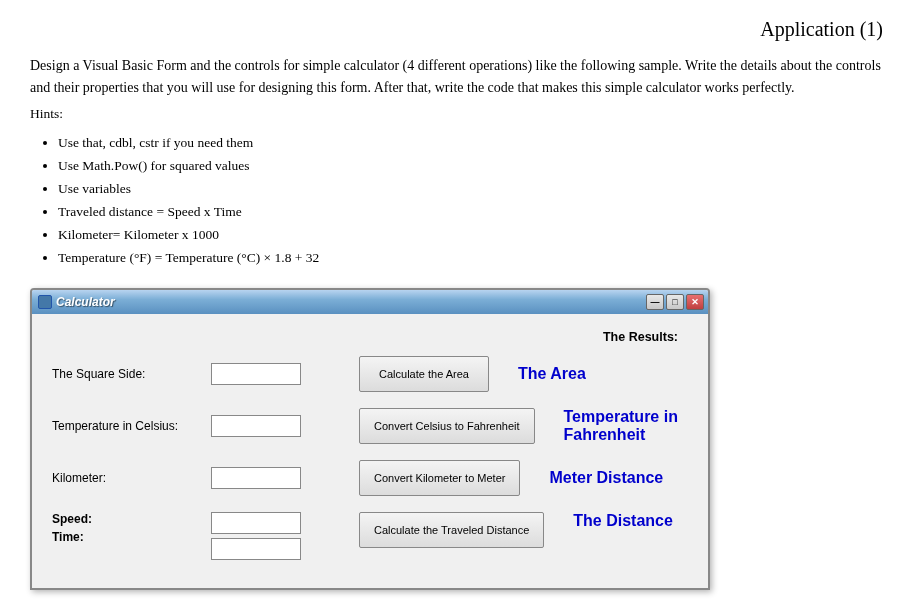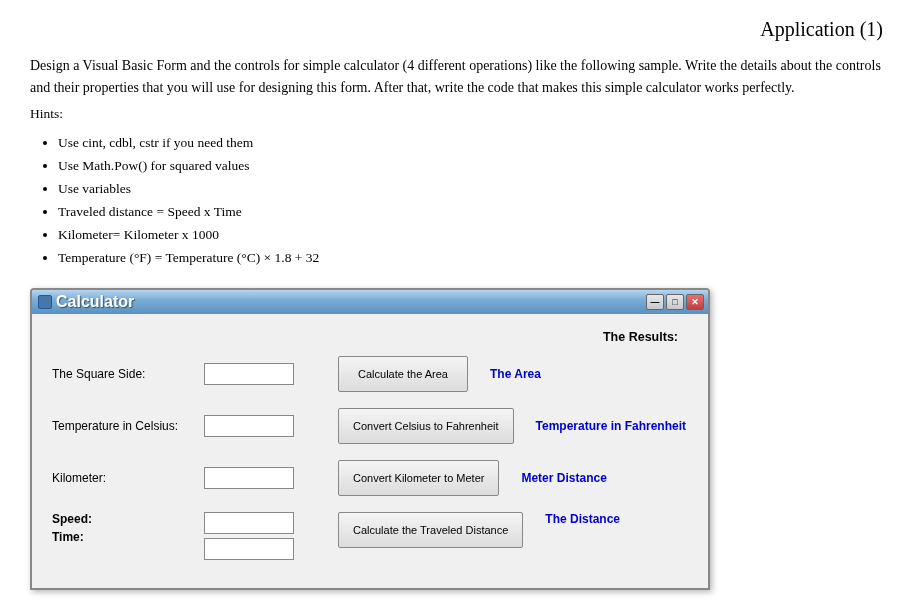--- a/index.html
+++ b/index.html
@@ -55,25 +55,26 @@
       display: flex;
       align-items: center;
       justify-content: space-between;
       padding: 0 4px 0 6px;
       user-select: none;
     }
     .win-titlebar-left {
       display: flex;
       align-items: center;
       gap: 4px;
-      font-size: 16px;
+      font-size: 12px;
       font-family: Tahoma, Arial, sans-serif;
       color: #fff;
       font-weight: bold;
       text-shadow: 1px 1px 1px rgba(0,0,0,0.5);
+      font-style: italic;
     }
     .win-icon {
       width: 14px;
       height: 14px;
       background: #4478a8;
       border: 1px solid #2255aa;
       border-radius: 2px;
       display: inline-block;
     }
     .win-titlebar-buttons {
@@ -111,21 +112,21 @@
       font-size: 12.5px;
       color: #000;
       margin-bottom: 12px;
       padding-right: 10px;
     }
 
     .calc-row {
       display: flex;
       align-items: center;
       margin-bottom: 16px;
-      gap: 12px;
+      gap: 19px;
     }
     .calc-row.speed-time {
       align-items: flex-start;
     }
     .label-col {
       width: 140px;
       font-size: 12px;
       color: #000;
       flex-shrink: 0;
     }
@@ -170,35 +171,35 @@
       font-size: 11px;
       font-family: Tahoma, Arial, sans-serif;
       cursor: pointer;
       min-width: 130px;
       height: 36px;
       white-space: nowrap;
     }
     .result-col {
       flex: 1;
       color: #0000cc;
-      font-size: 12px;
+      font-size: 16px;
       font-weight: bold;
       padding-left: 10px;
     }
   </style>
 </head>
 <body>
 
 <h1 class="page-title">Application (1)</h1>
 
 <p class="description">Design a Visual Basic Form and the controls for simple calculator (4 different operations) like the following sample. Write the details about the controls and their properties that you will use for designing this form. After that, write the code that makes this simple calculator works perfectly.</p>
 
 <p class="hints-label">Hints:</p>
 <ul class="hints">
-<li>Use cint, cdbl, cstr if you need them</li>
+<li>Use that, cdbl, cstr if you need them</li>
     <li>Use Math.Pow() for squared values</li>
     <li>Use variables</li>
     <li>Traveled distance = Speed x Time</li>
     <li>Kilometer= Kilometer x 1000</li>
     <li>Temperature (°F) = Temperature (°C) × 1.8 + 32</li>
   </ul>
 
 <div class="win-window">
   <div class="win-titlebar">
     <div class="win-titlebar-left">

